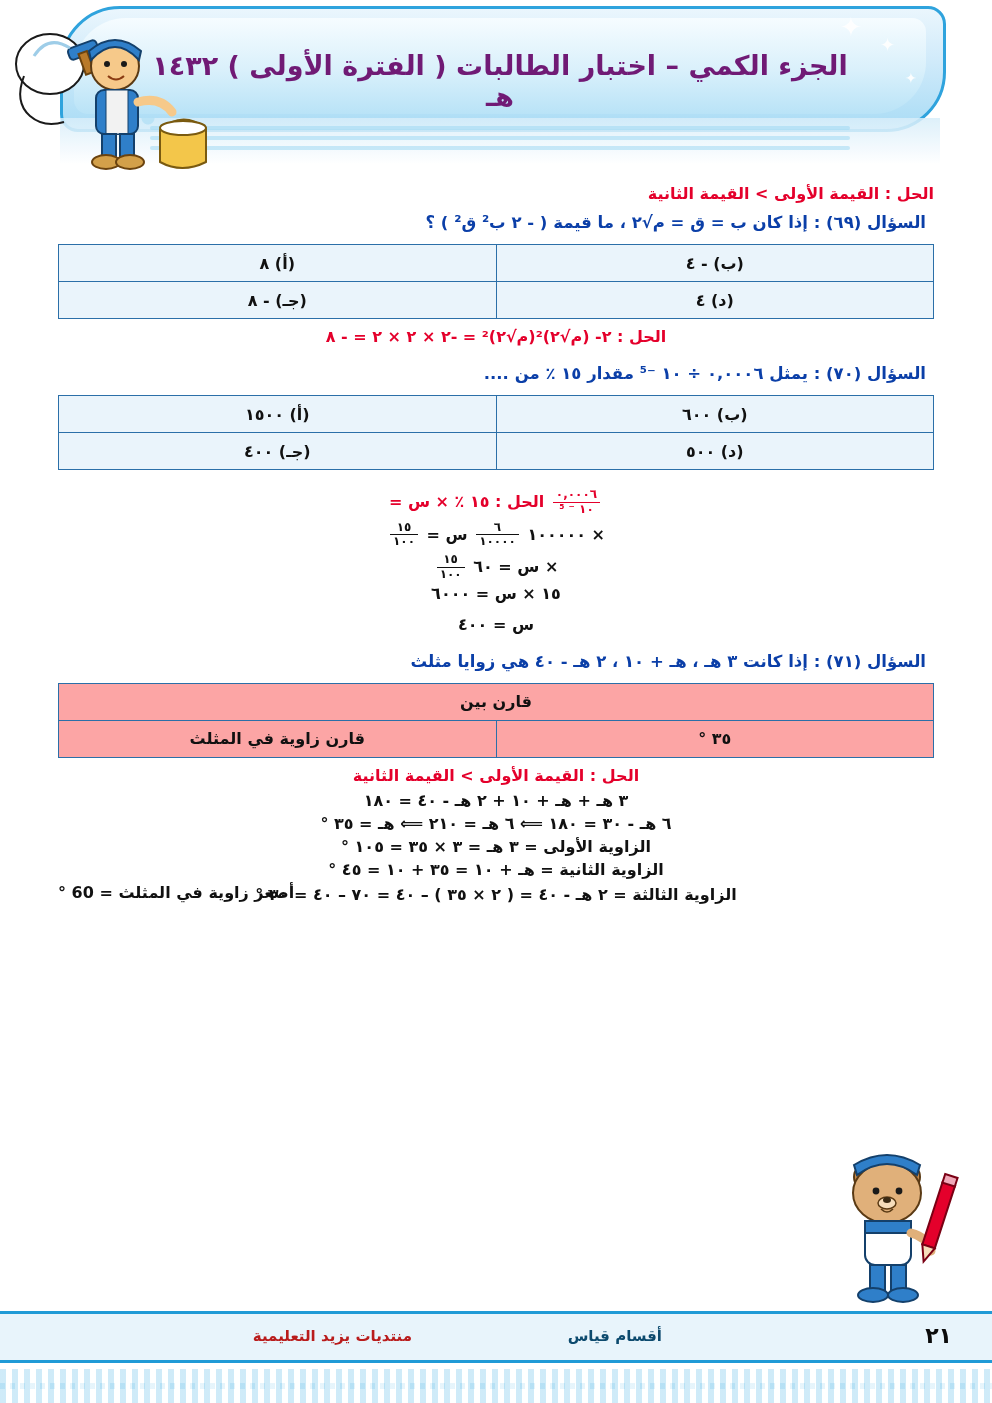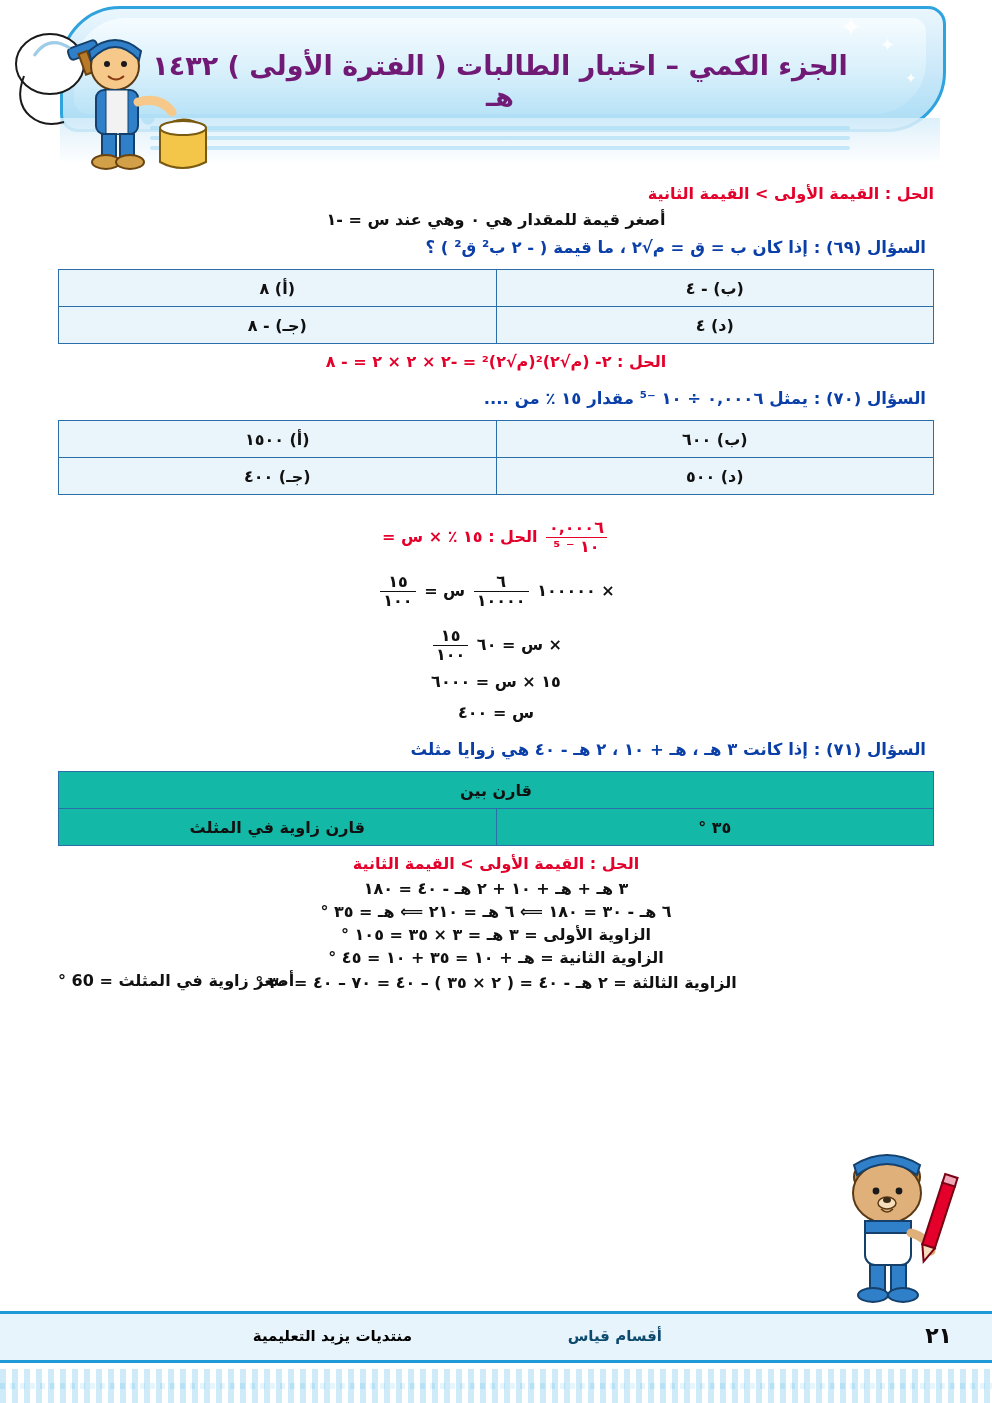--- a/index.html
+++ b/index.html
@@ -72,37 +72,37 @@
     text-align:center;
     font-size:16px;
     font-weight:bold;
     color:#111;
     width:50%;
   }
   table.compare{
     border-collapse:collapse;
     width:876px;
     margin:6px auto 4px auto;
-    background:#14b8a6;
+    background:#fca5a5;
   }
   table.compare td{
     border:1px solid #2b6fa8;
     height:34px;
     text-align:center;
     font-size:16px;
     font-weight:bold;
     color:#111;
   }
   .frac{
     display:inline-block;
     text-align:center;
     vertical-align:middle;
-    font-size:16px;
+    font-size:12px;
     line-height:1.15;
-    margin:6px 3px;
+    margin:0 3px;
   }
   .frac .num{display:block;border-bottom:1px solid #e4002b;padding:0 3px;}
   .frac .den{display:block;padding:0 3px;}
   .frac-blk{color:#111;}
   .frac-blk .num{border-bottom:1px solid #111;}
   .workline{font-size:16px;color:#111;font-weight:bold;padding:2px 58px;text-align:center;}
 
   
   .footer{
     position:absolute;bottom:40px;left:0;width:992px;height:46px;
@@ -111,21 +111,21 @@
     border-bottom:3px solid #1f9ad6;
   }
   .footer-inner{position:relative;width:992px;height:46px;}
   .page-num{
     position:absolute;right:40px;top:9px;font-size:22px;font-weight:bold;color:#0b0b0b;
   }
   .footer-mid{
     position:absolute;right:330px;top:13px;font-size:15px;font-weight:bold;color:#0c4a6e;margin-left:36px;
   }
   .footer-site{
-    position:absolute;right:580px;top:13px;font-size:15px;font-weight:bold;color:#000000;
+    position:absolute;right:580px;top:13px;font-size:15px;font-weight:bold;color:#b91c1c;
   }
   .bottom-strip{
     position:absolute;bottom:0;left:0;width:992px;height:34px;
     background:repeating-linear-gradient(90deg,#bfe4f6 0 6px,#ffffff 6px 12px);
     opacity:.75;
   }
   .bottom-strip2{
     position:absolute;bottom:14px;left:0;width:992px;height:6px;
     background:repeating-linear-gradient(90deg,#9ed6f1 0 5px,#ffffff 5px 10px);
   }
@@ -166,21 +166,20 @@
     <path d="M128 84 q22 -6 34 10" fill="none" stroke="#f6c98a" stroke-width="9" stroke-linecap="round"></path>
     <path d="M150 112 q22 -20 46 -2 l0 34 q-24 12 -46 0 z" fill="#f3c64a" stroke="#7a5a10" stroke-width="2"></path>
     <ellipse cx="173" cy="110" rx="23" ry="7" fill="#ffffff" stroke="#7a5a10" stroke-width="2"></ellipse>
     <path d="M60 30 q-22 -14 -36 8" fill="none" stroke="#9ecde8" stroke-width="3"></path>
   </svg>
 </div>
 
 <div class="content">
 
   <div class="sol-line">الحل : القيمة الأولى &gt; القيمة الثانية</div>
-  <div class="plain-center">أصغر قيمة للمقدار هي ٠ وهي عند س = -١</div>
 
   <div class="q-line">السؤال (٦٩) : إذا كان ب = ق = م√٢  ،  ما قيمة ( - ٢ ب² ق² ) ؟</div>
   <table class="choices">
     <tbody>
         <tr>
       <td>(ب) - ٤</td>
       <td>(أ) ٨</td>
     </tr>
     <tr>
       <td>(د) ٤</td>

